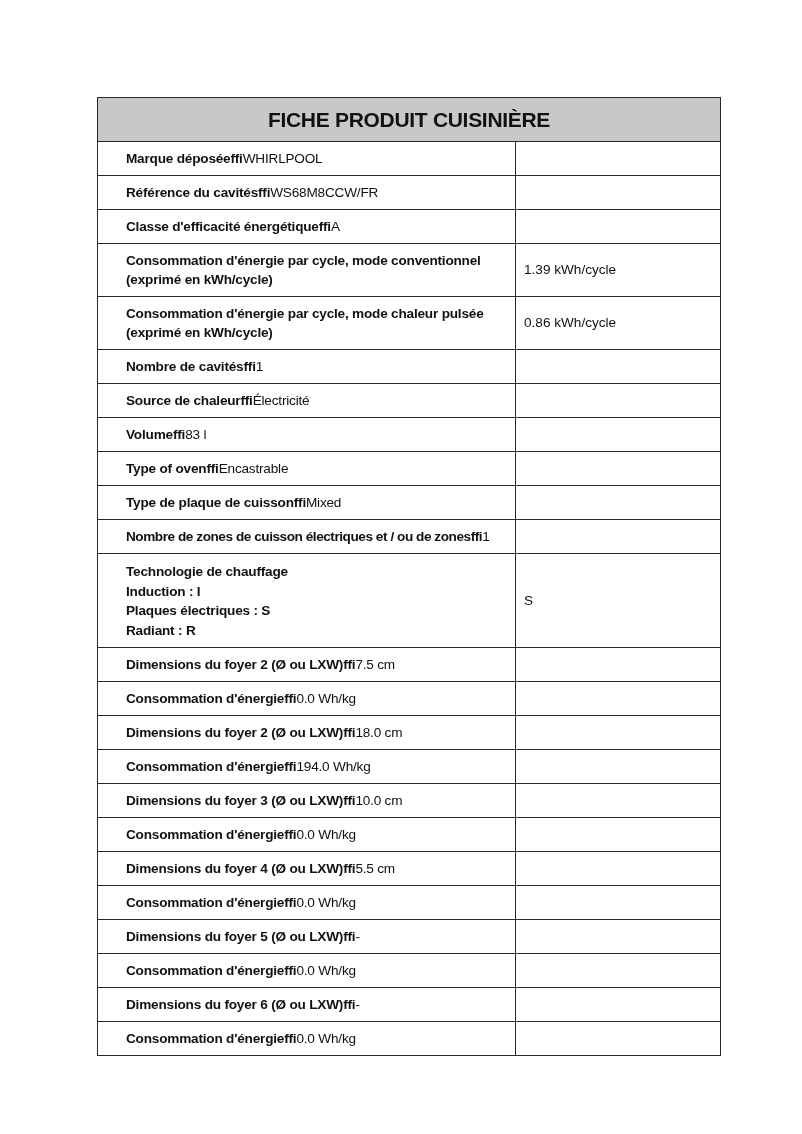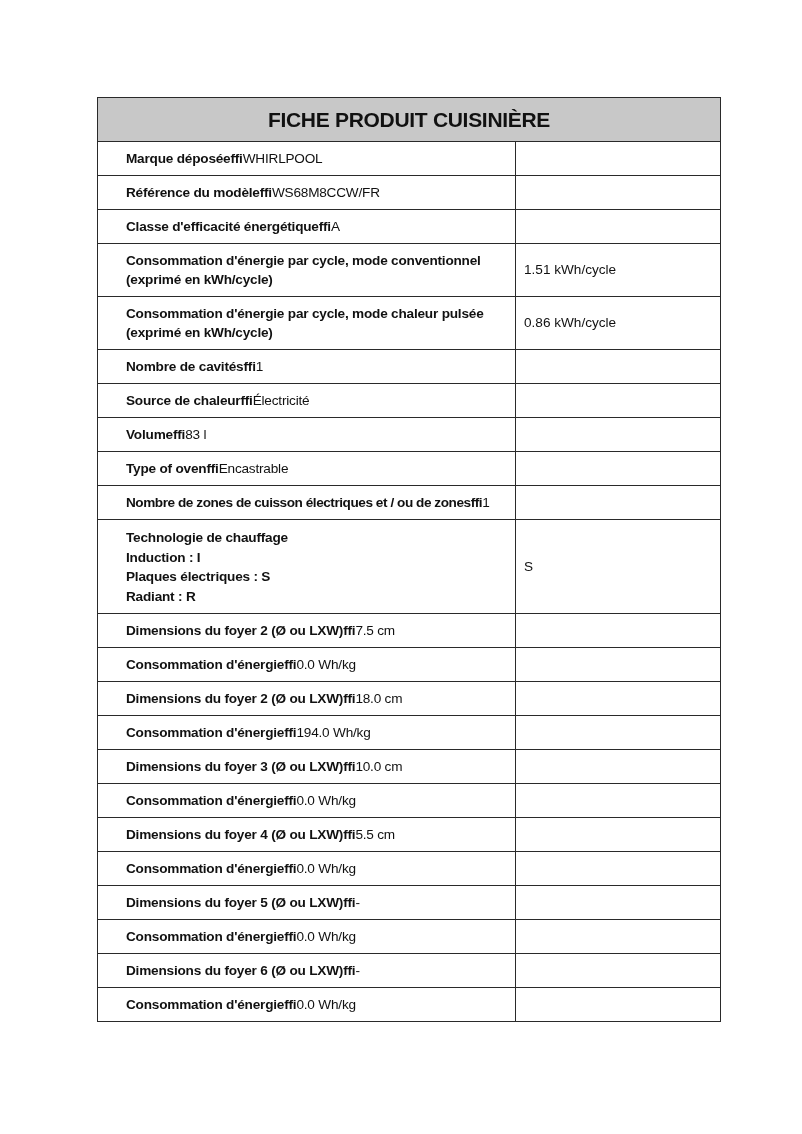--- a/index.html
+++ b/index.html
@@ -33,49 +33,53 @@
     <tr>
       <th class="title" colspan="2">FICHE PRODUIT CUISINIÈRE</th>
     </tr>
   </thead>
   <tbody>
     <tr>
       <td class="label"><b>Marque déposéeffi</b><span>WHIRLPOOL</span></td>
       <td class="value"></td>
     </tr>
     <tr>
-      <td class="label"><b>Référence du modèleffi</b><span>WS68M8CCW/FR</span></td>
+      <td class="label"><b>Référence du cavitésffi</b><span>WS68M8CCW/FR</span></td>
       <td class="value"></td>
     </tr>
     <tr>
       <td class="label"><b>Classe d'efficacité énergétiqueffi</b><span>A</span></td>
       <td class="value"></td>
     </tr>
     <tr class="tall">
       <td class="label"><b>Consommation d'énergie par cycle, mode conventionnel</b><br><b>(exprimé en kWh/cycle)</b></td>
-      <td class="value">1.51 kWh/cycle</td>
+      <td class="value">1.39 kWh/cycle</td>
     </tr>
     <tr class="tall">
       <td class="label"><b>Consommation d'énergie par cycle, mode chaleur pulsée</b><br><b>(exprimé en kWh/cycle)</b></td>
       <td class="value">0.86 kWh/cycle</td>
     </tr>
     <tr>
       <td class="label"><b>Nombre de cavitésffi</b><span>1</span></td>
       <td class="value"></td>
     </tr>
     <tr>
       <td class="label"><b>Source de chaleurffi</b><span>Électricité</span></td>
       <td class="value"></td>
     </tr>
     <tr>
       <td class="label"><b>Volumeffi</b><span>83 l</span></td>
       <td class="value"></td>
     </tr>
     <tr>
       <td class="label"><b>Type of ovenffi</b><span>Encastrable</span></td>
+      <td class="value"></td>
+    </tr>
+    <tr>
+      <td class="label"><b>Type de plaque de cuissonffi</b><span>Mixed</span></td>
       <td class="value"></td>
     </tr>
     <tr>
       <td class="label" style="letter-spacing:-0.45px"><b>Nombre de zones de cuisson électriques et / ou de zonesffi</b><span>1</span></td>
       <td class="value"></td>
     </tr>
     <tr class="xtall">
       <td class="label">
         <b>Technologie de chauffage</b><br>
         <b>Induction : I</b><br>

